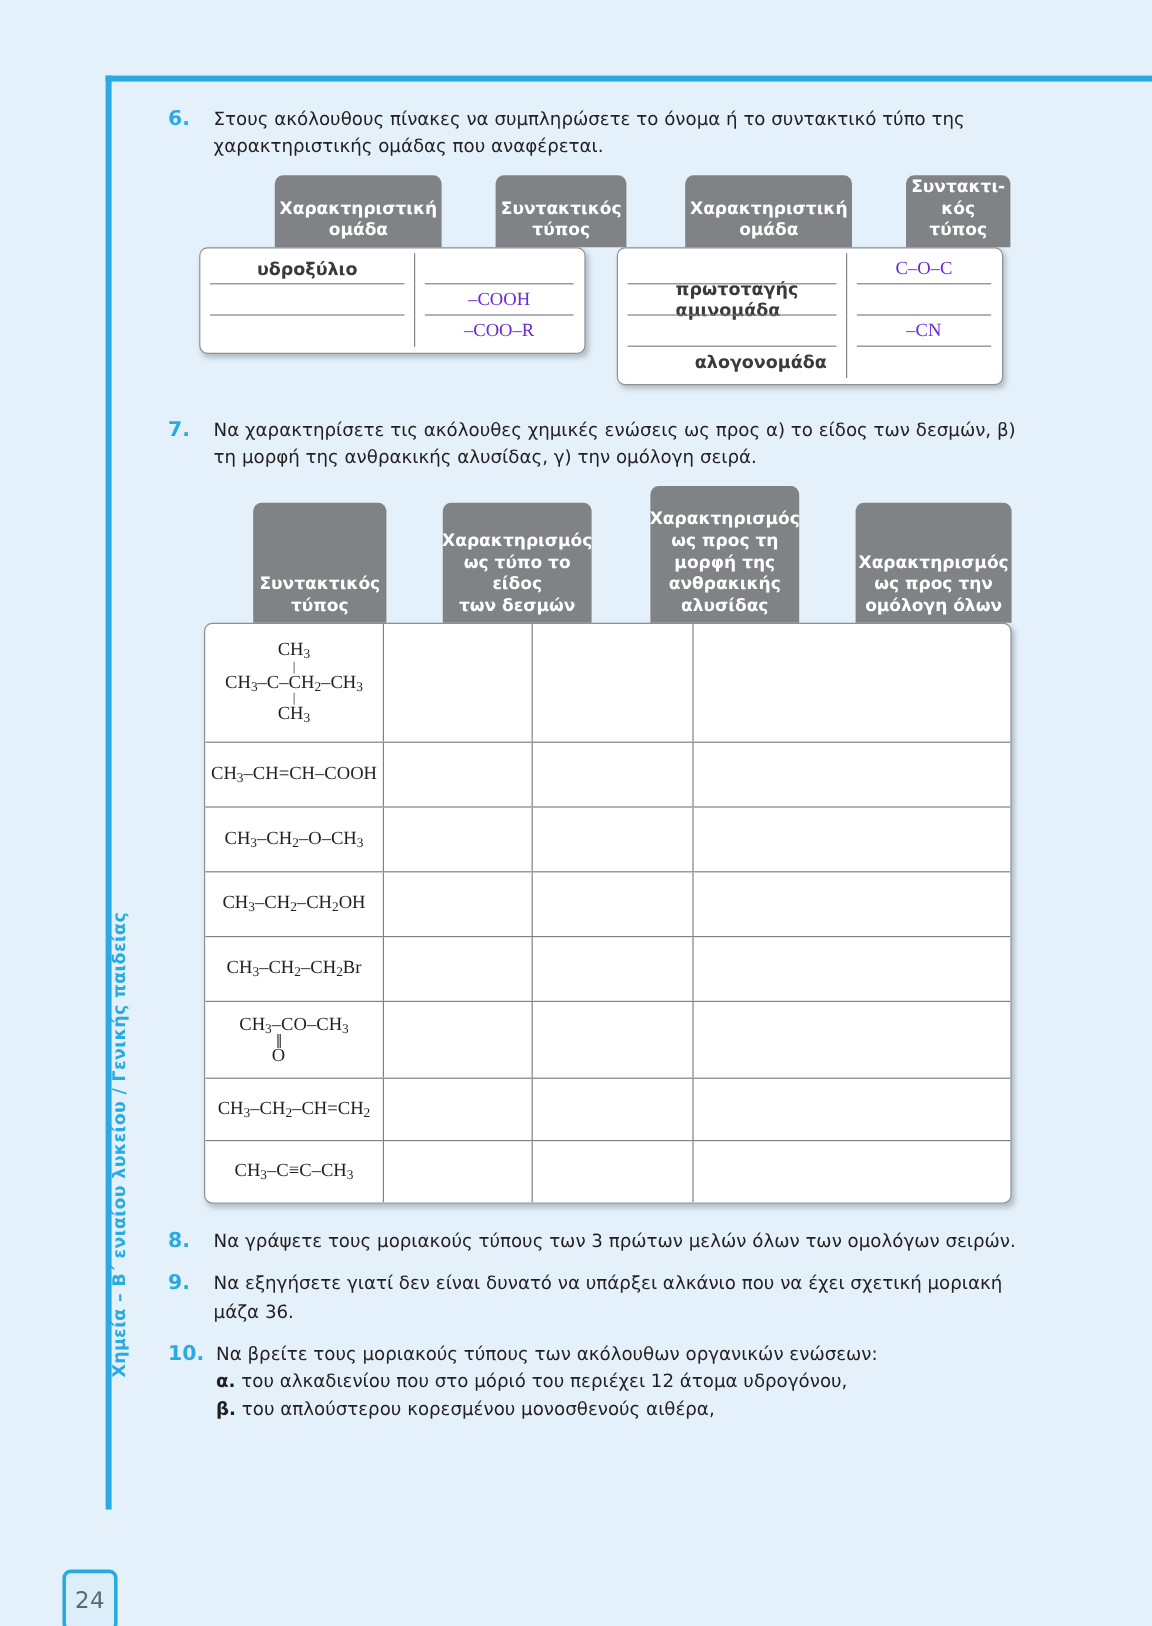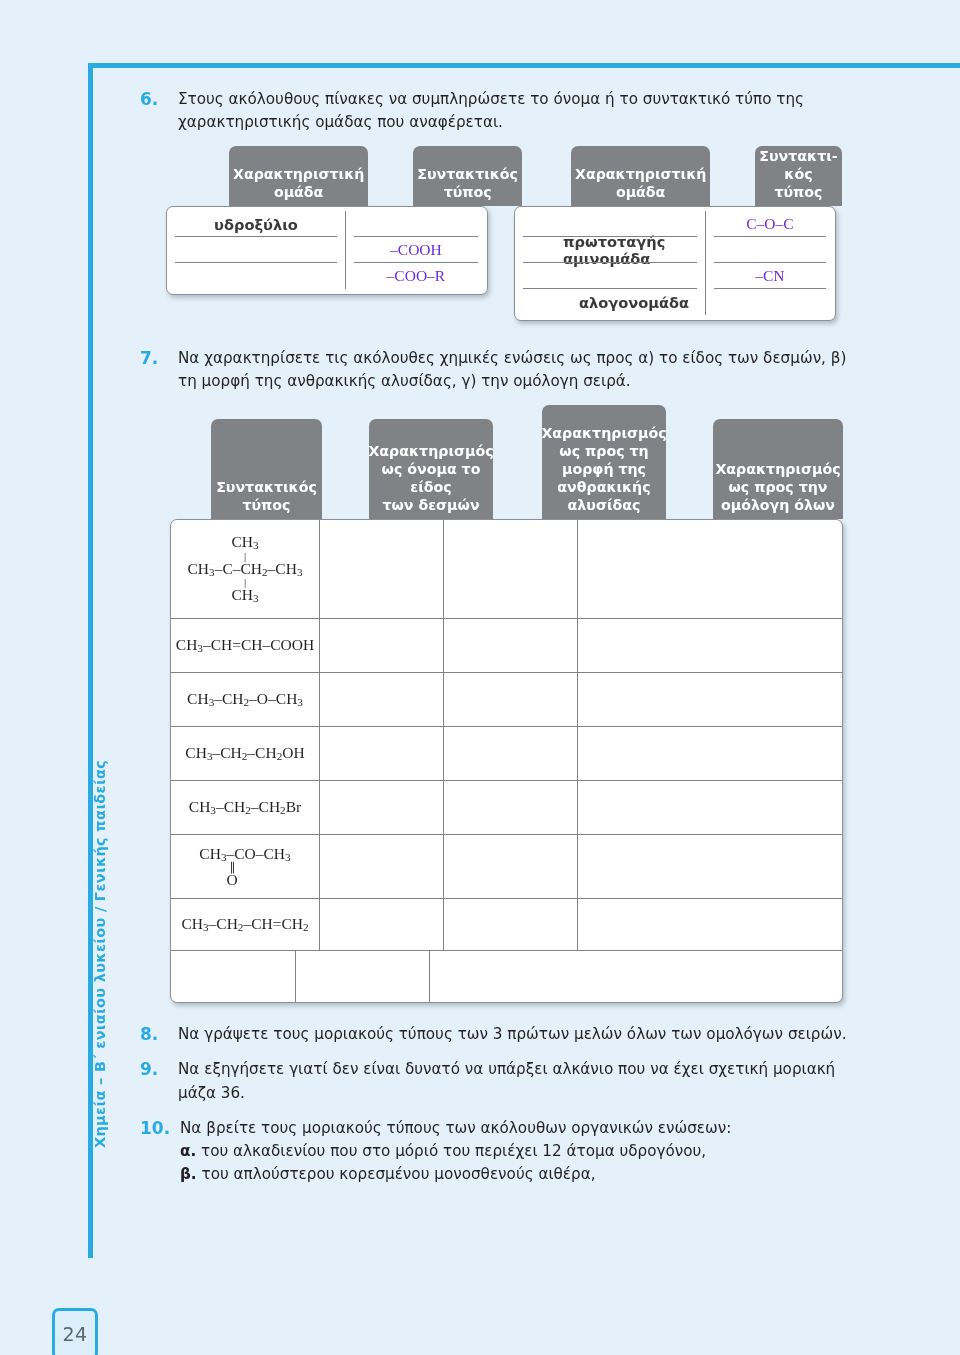--- a/index.html
+++ b/index.html
@@ -314,21 +314,21 @@
 
   <div class="tbl-wrap" id="q7-table">
     <div class="hdr-row">
       <div class="hdr-cell h1">
         <span>Συντακτικός</span>
         <span>τύπος</span>
       </div>
       <div class="hdr-gap"></div>
       <div class="hdr-cell h2">
         <span>Χαρακτηρισμός</span>
-        <span>ως όνομα το είδος</span>
+        <span>ως τύπο το είδος</span>
         <span>των δεσμών</span>
       </div>
       <div class="hdr-gap g3"></div>
       <div class="hdr-cell h3">
         <span>Χαρακτηρισμός</span>
         <span>ως προς τη</span>
         <span>μορφή της</span>
         <span>ανθρακικής</span>
         <span>αλυσίδας</span>
       </div>
@@ -409,20 +409,23 @@
       <div class="grid-row" style="height:52px">
         <div class="grid-cell c1">
           <span class="formula">CH<sub>3</sub>–CH<sub>2</sub>–CH=CH<sub>2</sub></span>
         </div>
         <div class="grid-cell c2"></div>
         <div class="grid-cell c3"></div>
         <div class="grid-cell c4"></div>
       </div>
 
       <div class="grid-row" style="height:52px">
+        <div class="grid-cell c1">
+          <span class="formula">CH<sub>3</sub>–C≡C–CH<sub>3</sub></span>
+        </div>
         <div class="grid-cell c2"></div>
         <div class="grid-cell c3"></div>
         <div class="grid-cell c4"></div>
       </div>
     </div>
   </div>
 
   <div class="spacer-20"></div>
 
   <div class="question">

